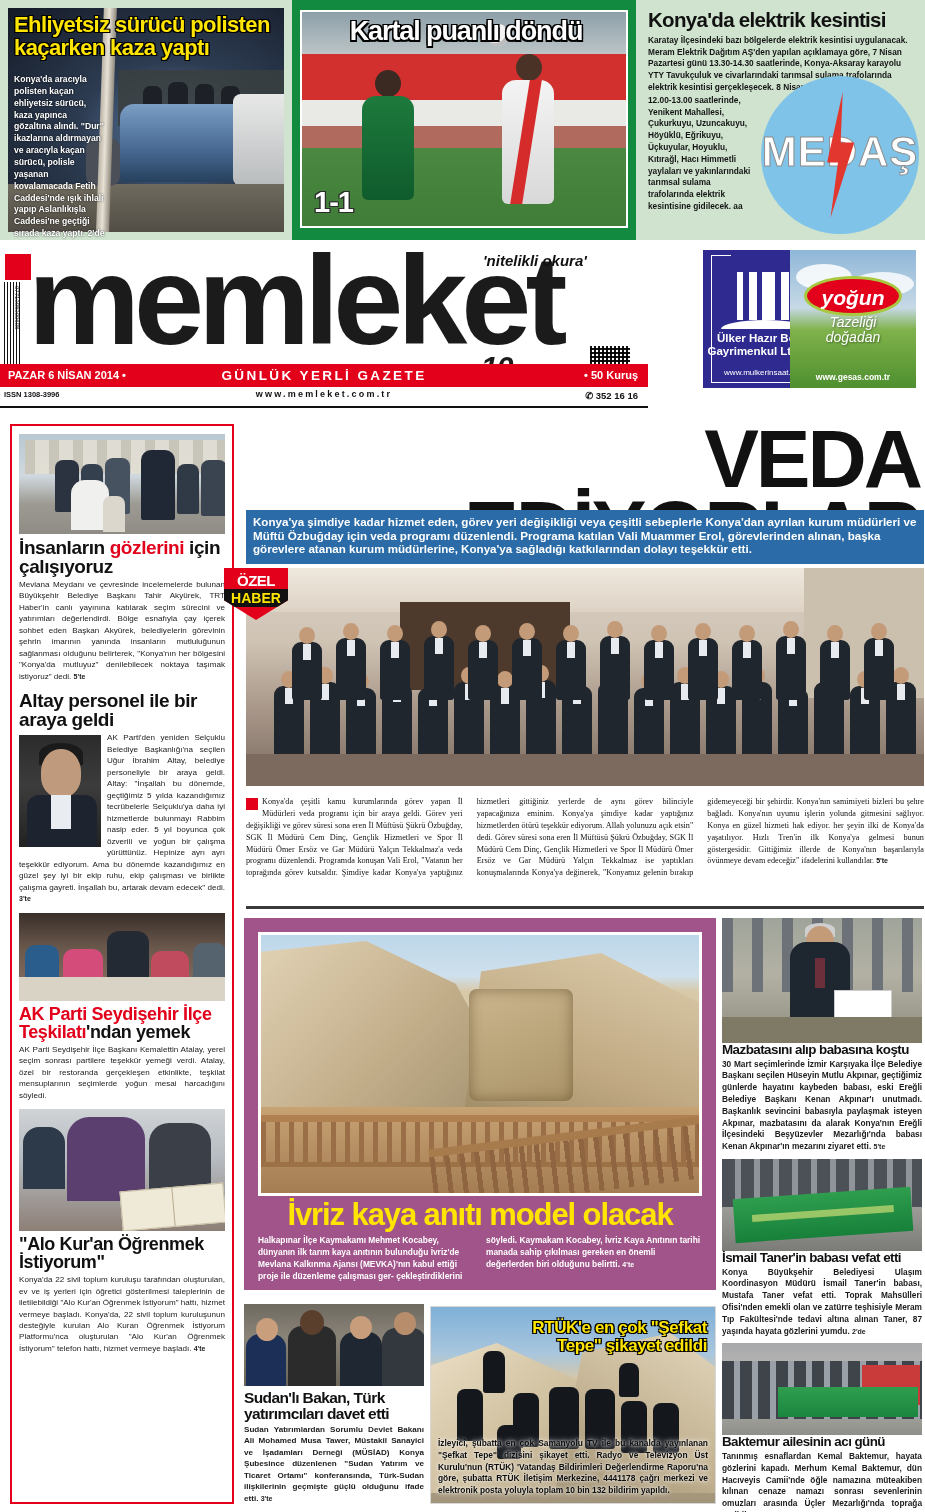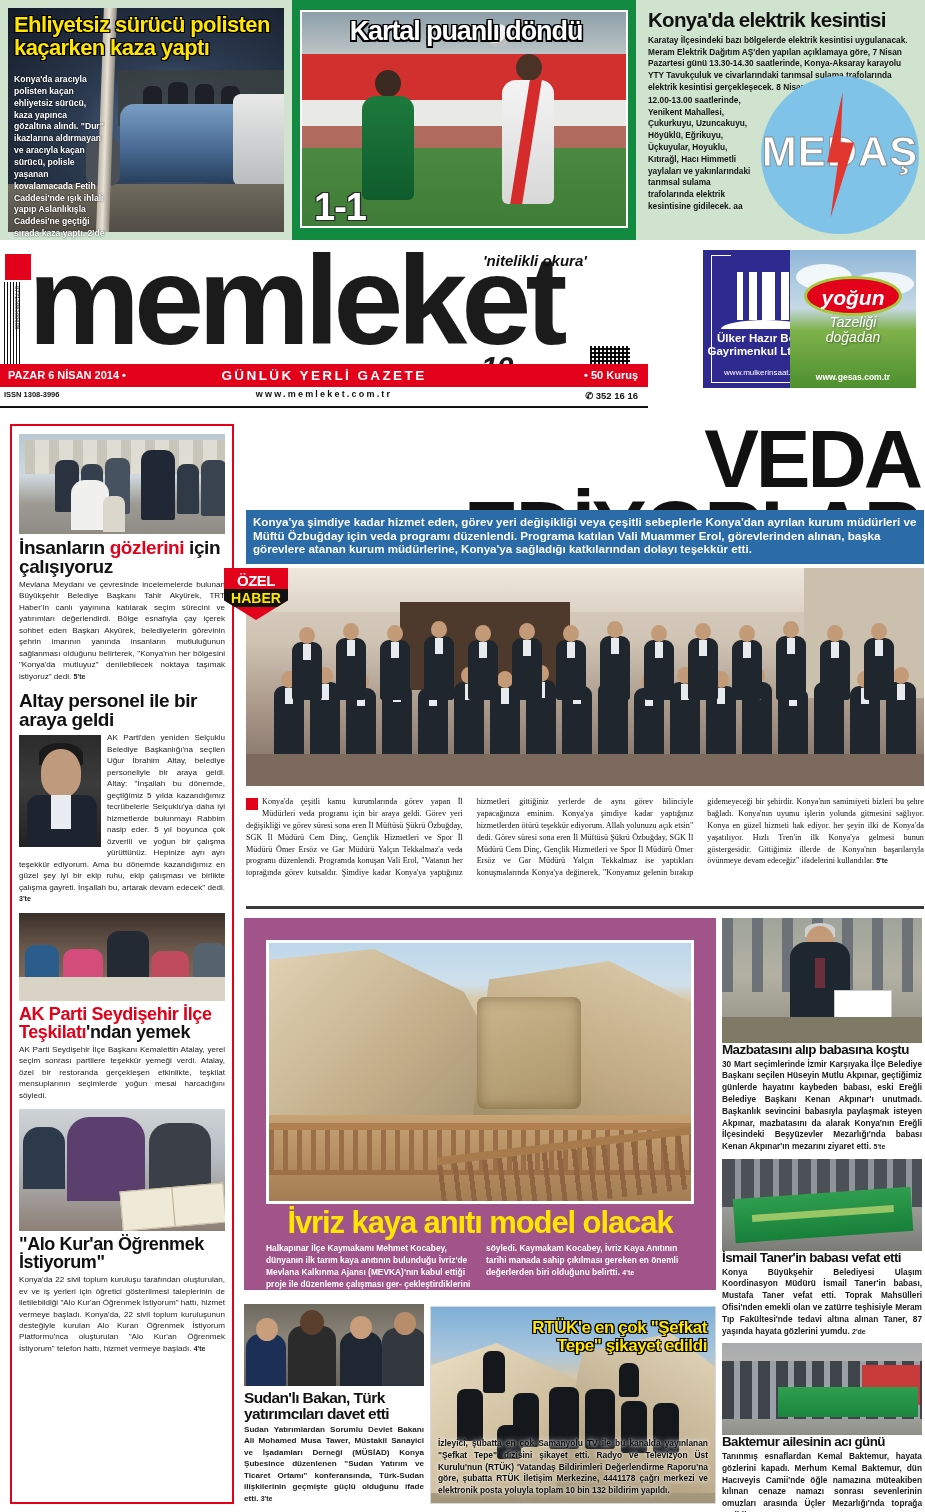--- a/index.html
+++ b/index.html
@@ -92,21 +92,21 @@
   .ball-photo .head1{ position:absolute; left:73px; top:58px; width:26px;height:27px;background:#3b2a21;border-radius:50%;}
   .ball-photo .head2{ position:absolute; left:214px; top:42px; width:26px;height:27px;background:#4a3326;border-radius:50%;}
   .ball-photo .ball { position:absolute; left:185px; top:12px; width:22px;height:22px;background:#f2f2f2;border-radius:50%;box-shadow:inset -3px -3px 0 #bbb;}
   .tp-mid-title {
     position: absolute; left: 306px; top: 18px; width: 320px; text-align: center;
     font-weight: bold; font-size: 27px; line-height: 1; color: #fff; letter-spacing: -1.1px;
     text-shadow: -1.5px -1.5px 0 #000, 1.5px -1.5px 0 #000, -1.5px 1.5px 0 #000, 1.5px 1.5px 0 #000;
   }
   .tp-score {
     position: absolute; left: 314px; top: 186px;
-    font-weight: bold; font-size: 38px; color: #fff; letter-spacing: -1px;
+    font-weight: bold; font-size: 29px; color: #fff; letter-spacing: -1px;
     text-shadow: -1.2px -1.2px 0 #2b2b2b, 1.2px -1.2px 0 #2b2b2b, -1.2px 1.2px 0 #2b2b2b, 1.2px 1.2px 0 #2b2b2b;
     text-align: right;
   }
 
   
   .tp-right h2 {
     font-size: 20.5px; font-weight: bold; color: #111; letter-spacing: -.7px;
     line-height: 1.02; margin-bottom: 4px;
   }
   .tp-right .body-wide { font-size: 8.3px; line-height: 1.42; color: #141414; font-weight: bold; }
@@ -326,21 +326,21 @@
   }
   .mainbody .drop {
     float: left; width: 12px; height: 12px; background: #e2001a; margin: 2px 4px 0 0;
   }
   .mainbody .pg { font-size:7px; font-weight:bold; font-family:"Liberation Sans",sans-serif;}
   .mb-rule { position:absolute; left:246px; top:906px; width:678px; height:3px; background:#3a3a3a;}
 
   
   .ivriz {
     position: absolute; left: 244px; top: 918px; width: 472px; height: 372px;
-    background: #a0548a; padding: 22px;
+    background: #a0548a; padding: 14px;
   }
   .ivriz-inner { background:#fff; padding:3px; }
   .ivriz-photo {
     height: 258px; position: relative; overflow: hidden;
     background: linear-gradient(180deg,#bcd7ea 0%,#cfe0ec 16%,#d8c9a8 22%,#cfbd99 60%,#b79f79 100%);
   }
   .ivriz-photo .rockL {
     position:absolute; left:-10px; top:6px; width:250px; height:196px;
     background: linear-gradient(135deg,#e2d4b7,#c3ae8a 55%,#a08f6e);
     clip-path: polygon(0 6%, 46% 0, 82% 22%, 100% 64%, 86% 100%, 0 100%);

